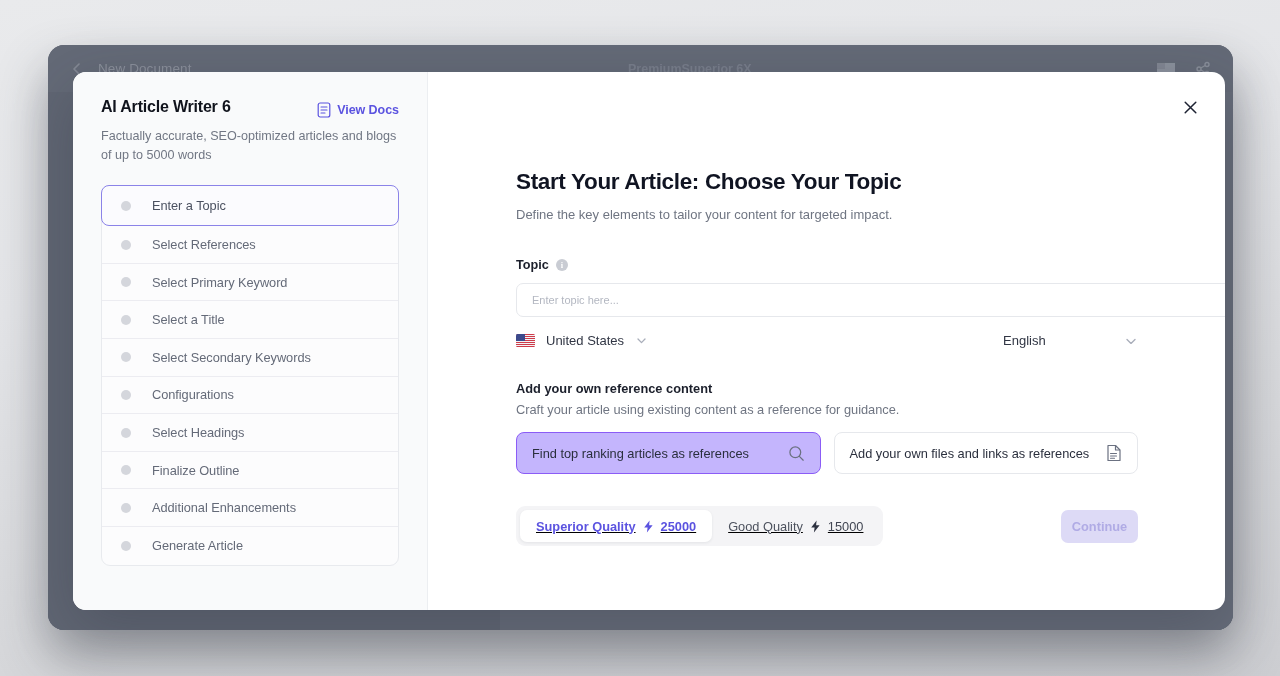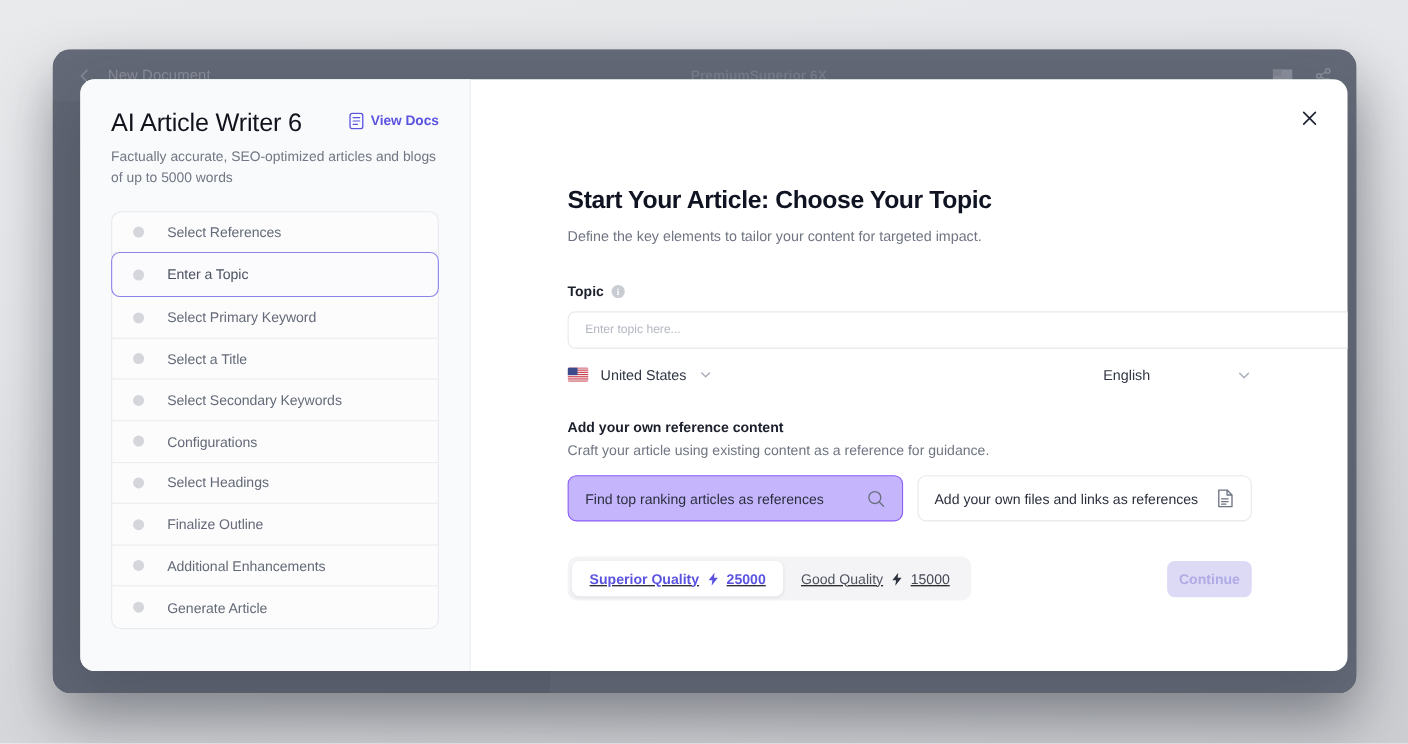--- a/index.html
+++ b/index.html
@@ -127,22 +127,22 @@
     padding: 26px 28px 0 28px;
     flex-shrink: 0;
   }
 
   .modal-title-row {
     display: flex;
     align-items: flex-start;
     justify-content: space-between;
   }
   .modal-title {
-    font-size: 23px;
-    font-weight: 400;
+    font-size: 16px;
+    font-weight: 700;
     color: #10131c;
     letter-spacing: -0.2px;
     line-height: 1.15;
   }
   .view-docs {
     display: flex;
     align-items: center;
     gap: 6px;
     margin-top: 4px;
     cursor: pointer;
@@ -439,27 +439,27 @@
           <rect x="1.2" y="1" width="11.6" height="14" rx="2" fill="none" stroke="#5b53e0" stroke-width="1.2"></rect>
           <path d="M4 5h6M4 8h6M4 11h4" stroke="#5b53e0" stroke-width="1.1" stroke-linecap="round"></path>
         </svg>
         <span class="view-docs-label">View Docs</span>
       </div>
     </div>
 
     <div class="modal-subtitle">Factually accurate, SEO-optimized articles and blogs of up to 5000 words</div>
 
     <div class="steps-card">
+      <div class="step active">
+        <span class="step-dot"></span>
+        <span class="step-label">Enter a Topic</span>
+      </div>
       <div class="step">
         <span class="step-dot"></span>
         <span class="step-label">Select References</span>
-      </div>
-      <div class="step active">
-        <span class="step-dot"></span>
-        <span class="step-label">Enter a Topic</span>
       </div>
       <div class="step">
         <span class="step-dot"></span>
         <span class="step-label">Select Primary Keyword</span>
       </div>
       <div class="step">
         <span class="step-dot"></span>
         <span class="step-label">Select a Title</span>
       </div>
       <div class="step">

